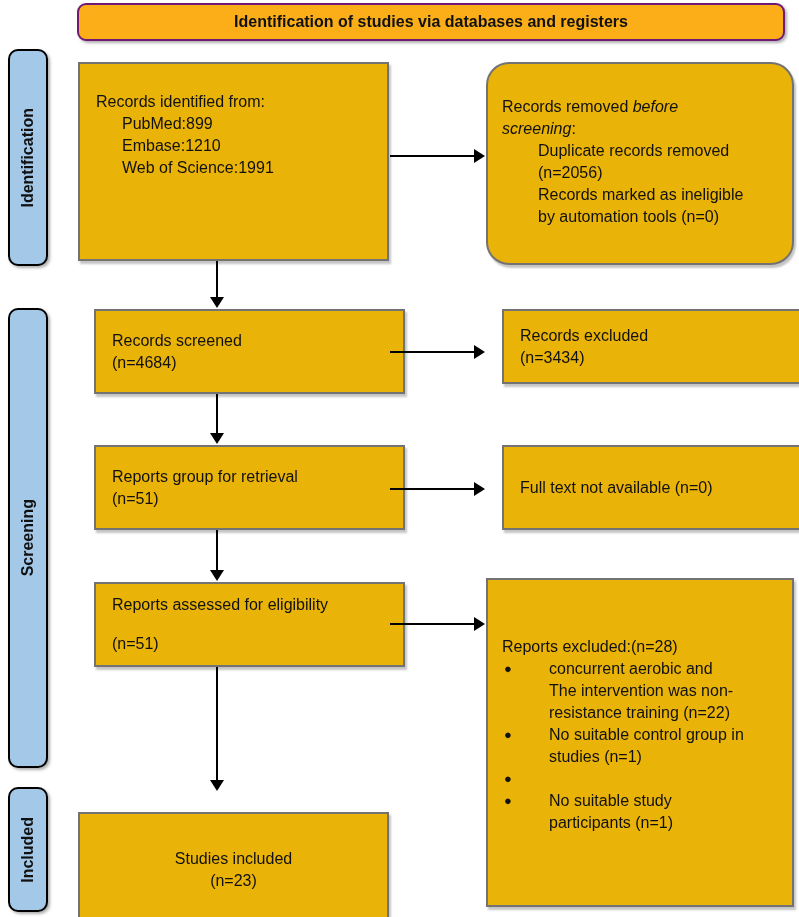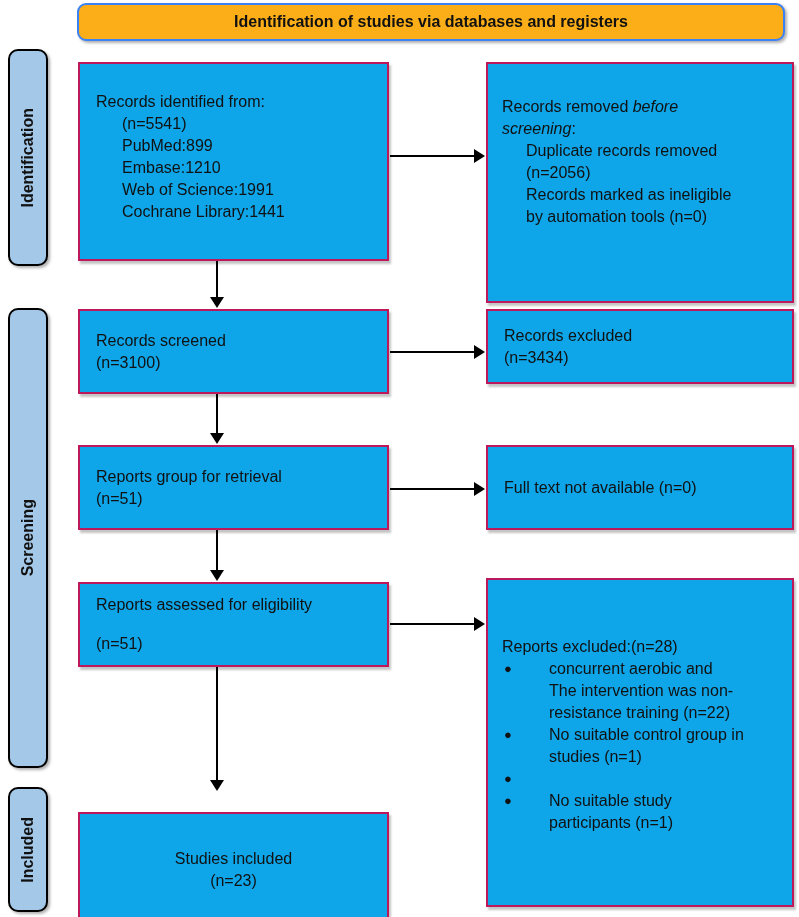--- a/index.html
+++ b/index.html
@@ -11,21 +11,21 @@
     font-family: "Liberation Sans", "DejaVu Sans", sans-serif;
     color: #111111;
     overflow: hidden;
   }
   
   .header {
     position: absolute;
     left: 77px; top: 3px;
     width: 708px; height: 38px;
     background: #FBAE17;
-    border: 2px solid #3b82f6;
+    border: 2px solid #701a75;
     border-radius: 9px;
     box-sizing: border-box;
     display: flex; align-items: center; justify-content: center;
     font-weight: bold; font-size: 16px;
     box-shadow: 2px 2px 3px rgba(110,110,110,0.55);
   }
   
   .stage {
     position: absolute;
     left: 8px; width: 40px;
@@ -42,41 +42,41 @@
     font-weight: bold;
     font-size: 16px;
     white-space: nowrap;
   }
   .stage-identification { top: 49px; height: 217px; }
   .stage-screening { top: 308px; height: 460px; }
   .stage-included { top: 787px; height: 125px; }
   
   .box {
     position: absolute;
-    background: #0ea5e9;
-    border: 2px solid #be185d;
+    background: #eab308;
+    border: 2px solid #737373;
     box-sizing: border-box;
     font-size: 16px;
     line-height: 22px;
     box-shadow: 2px 3px 2px rgba(125,125,125,0.45);
   }
   .col-left { left: 78px; width: 311px; }
   .col-right { left: 486px; width: 308px; }
   .box-identified { top: 62px; height: 199px; padding: 27px 8px 8px 16px; }
   .box-identified .sub { margin-left: 26px; }
-  .box-removed { top: 62px; height: 241px; padding: 32px 6px 8px 14px; }
-  .box-removed .sub { margin-left: 24px; }
+  .box-removed { top: 62px; height: 203px; padding: 32px 6px 8px 14px; border-radius: 23px; }
+  .box-removed .sub { margin-left: 36px; }
   .box-screened { top: 309px; height: 85px; }
   .box-records-excluded { top: 309px; height: 75px; }
   .box-sought { top: 445px; height: 85px; }
   .box-fulltext { top: 445px; height: 85px; }
   .box-assessed { top: 582px; height: 85px; gap: 17px; }
   .box-reports-excluded { top: 578px; height: 329px; padding: 56px 4px 0 14px; }
   .box-included { top: 812px; height: 116px; text-align: center; }
-  .vcenter { display: flex; flex-direction: column; justify-content: center; padding-left: 16px; padding-right: 6px; }
+  .vcenter { display: flex; flex-direction: column; justify-content: center; padding-left: 16px; padding-right: 6px; margin-left: 16px; }
   .center-both { display: flex; flex-direction: column; justify-content: center; align-items: center; padding: 0 6px; }
   .bullet-row { display: flex; }
   .bullet-glyph {
     width: 45px; flex: 0 0 45px;
     font-size: 13px; line-height: 22px;
     padding-left: 2px;
   }
   .bullet-text { flex: 1; }
   
   .varrow { position: absolute; width: 2px; background: #000; left: 216px; }
@@ -115,39 +115,37 @@
   </div>
   <div class="stage stage-screening">
     <span class="vtext">Screening</span>
   </div>
   <div class="stage stage-included">
     <span class="vtext">Included</span>
   </div>
 
   <div class="box col-left box-identified">
     <div>Records identified from:</div>
-    <div class="sub">(n=5541)</div>
     <div class="sub">PubMed:899</div>
     <div class="sub">Embase:1210</div>
     <div class="sub">Web of Science:1991</div>
-    <div class="sub">Cochrane Library:1441</div>
   </div>
 
   <div class="box col-right box-removed">
     <div><span>Records removed </span><i>before</i></div>
     <div><i>screening</i><span>:</span></div>
     <div class="sub">Duplicate records removed</div>
     <div class="sub">(n=2056)</div>
     <div class="sub">Records marked as ineligible</div>
     <div class="sub">by automation tools (n=0)</div>
   </div>
 
   <div class="box col-left box-screened vcenter">
     <div>Records screened</div>
-    <div>(n=3100)</div>
+    <div>(n=4684)</div>
   </div>
   <div class="box col-right box-records-excluded vcenter">
     <div>Records excluded</div>
     <div>(n=3434)</div>
   </div>
 
   <div class="box col-left box-sought vcenter">
     <div>Reports group for retrieval</div>
     <div>(n=51)</div>
   </div>

